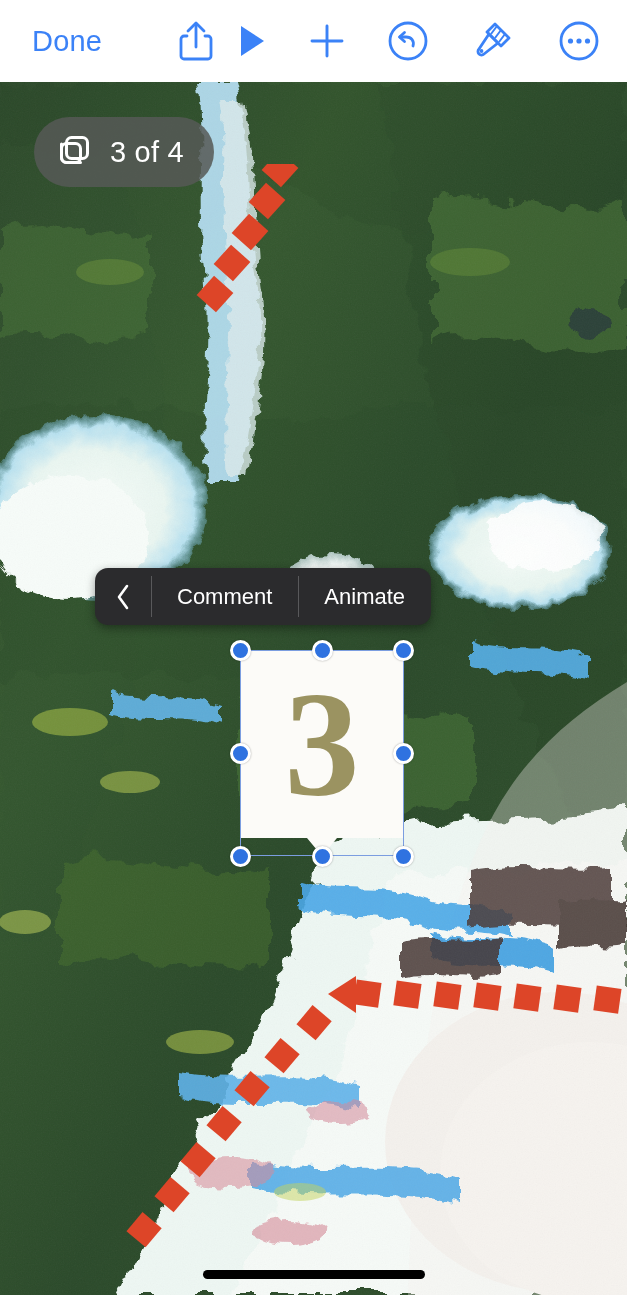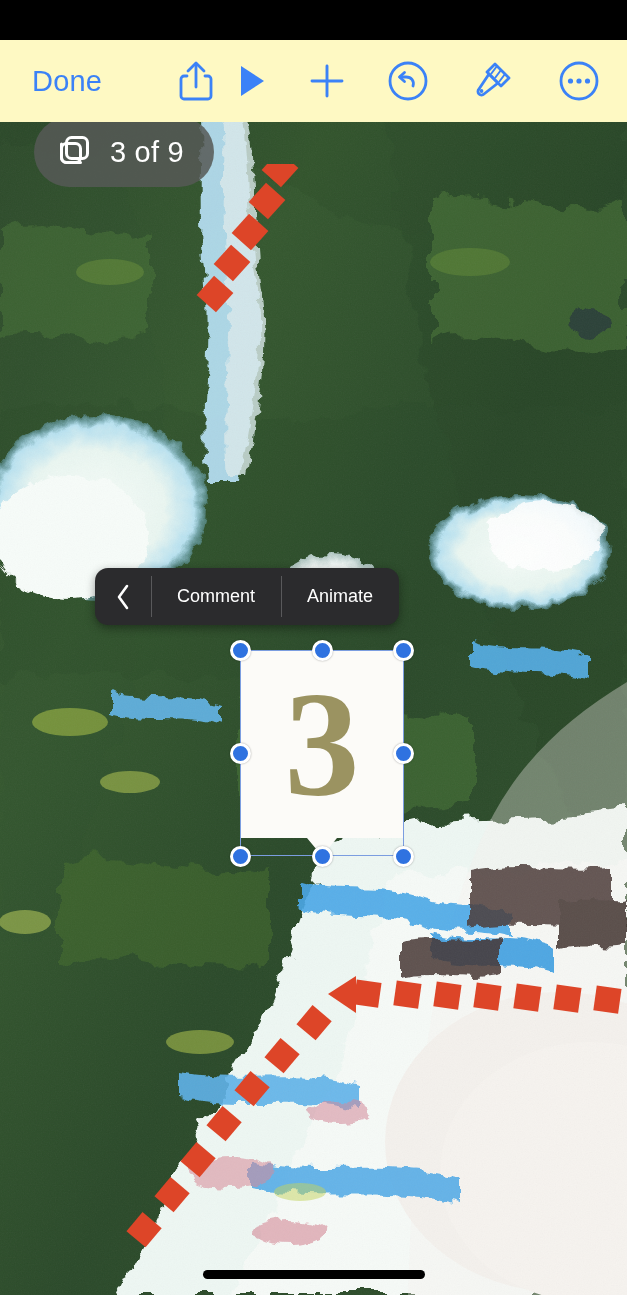--- a/index.html
+++ b/index.html
@@ -13,24 +13,23 @@
     position:relative;
     width:627px; height:1295px;
     background:#000;
     overflow:hidden;
   }
 
   
   #toolbar {
     position:absolute; left:0; top:0;
     width:627px; height:82px;
-    background:#fef9c3;
+    background:#ffffff;
     display:flex; align-items:center;
     z-index:40;
-    margin-top:40px;
   }
   #done-btn {
     position:absolute; left:26px; top:50%; transform:translateY(-50%);
     color:#3b82f7; font-size:29px; letter-spacing:0.2px;
     background:none; border:none; font-family:"Liberation Sans", sans-serif;
     cursor:pointer; padding:4px 6px;
   }
   .tb-icon {
     position:absolute; top:50%; transform:translateY(-50%);
     width:56px; height:56px;
@@ -74,21 +73,21 @@
     display:flex; align-items:stretch;
     background:#2b2b2d;
     border-radius:13px;
     z-index:35;
     box-shadow:0 3px 10px rgba(0,0,0,0.4);
     overflow:hidden;
   }
   #context-menu .menu-item {
     display:flex; align-items:center; justify-content:center;
     padding:0 26px;
-    color:#ffffff; font-size:18px;
+    color:#ffffff; font-size:22px;
     white-space:nowrap;
     cursor:pointer;
     position:relative;
   }
   #context-menu .menu-item + .menu-item::before {
     content:""; position:absolute; left:0; top:8px; bottom:8px;
     width:1px; background:rgba(255,255,255,0.22);
   }
   #context-menu .menu-item.back-item { padding:0 20px; }
 
@@ -261,21 +260,21 @@
 
     <div style="position:absolute;left:0;top:0;width:627px;height:1213px;pointer-events:none;">
       <div style="position:absolute;left:34px;top:35px;height:70px;min-width:180px;display:flex;align-items:center;gap:16px;padding:0 26px 0 20px;background:rgba(86,90,86,0.86);border-radius:35px;pointer-events:auto;cursor:pointer;">
         <span style="display:flex;">
           <svg width="40" height="40" viewBox="0 0 40 40" xmlns="http://www.w3.org/2000/svg">
             <rect x="12.5" y="5.5" width="21" height="21" rx="5" fill="none" stroke="#ffffff" stroke-width="3"></rect>
             <path d="M26.5 30.5 H12.5 a5 5 0 0 1 -5 -5 V12" fill="none" stroke="#ffffff" stroke-width="3" stroke-linecap="round"></path>
             <rect x="7.5" y="11.5" width="19" height="19" rx="5" fill="none" stroke="#ffffff" stroke-width="3"></rect>
           </svg>
         </span>
-        <span style="color:#fff;font-size:29px;letter-spacing:0.2px;white-space:nowrap;">3 of 9</span>
+        <span style="color:#fff;font-size:29px;letter-spacing:0.2px;white-space:nowrap;">3 of 4</span>
       </div>
     </div>
 
     <div style="position:absolute;left:240px;top:568px;width:164px;height:206px;">
       <div style="position:absolute;left:0;top:0;width:164px;height:206px;">
         <svg width="164" height="206" viewBox="0 0 164 206" xmlns="http://www.w3.org/2000/svg">
           <path d="M0,0 H164 V188 H97 L82,206 L67,188 H0 Z" fill="#fcfbf8"></path>
         </svg>
       </div>
       <div style="position:absolute;left:0;top:0;width:164px;height:188px;display:flex;align-items:center;justify-content:center;color:#9b9361;font-size:150px;line-height:1;font-weight:700;font-family:'Liberation Serif',serif;user-select:none;">3</div>

